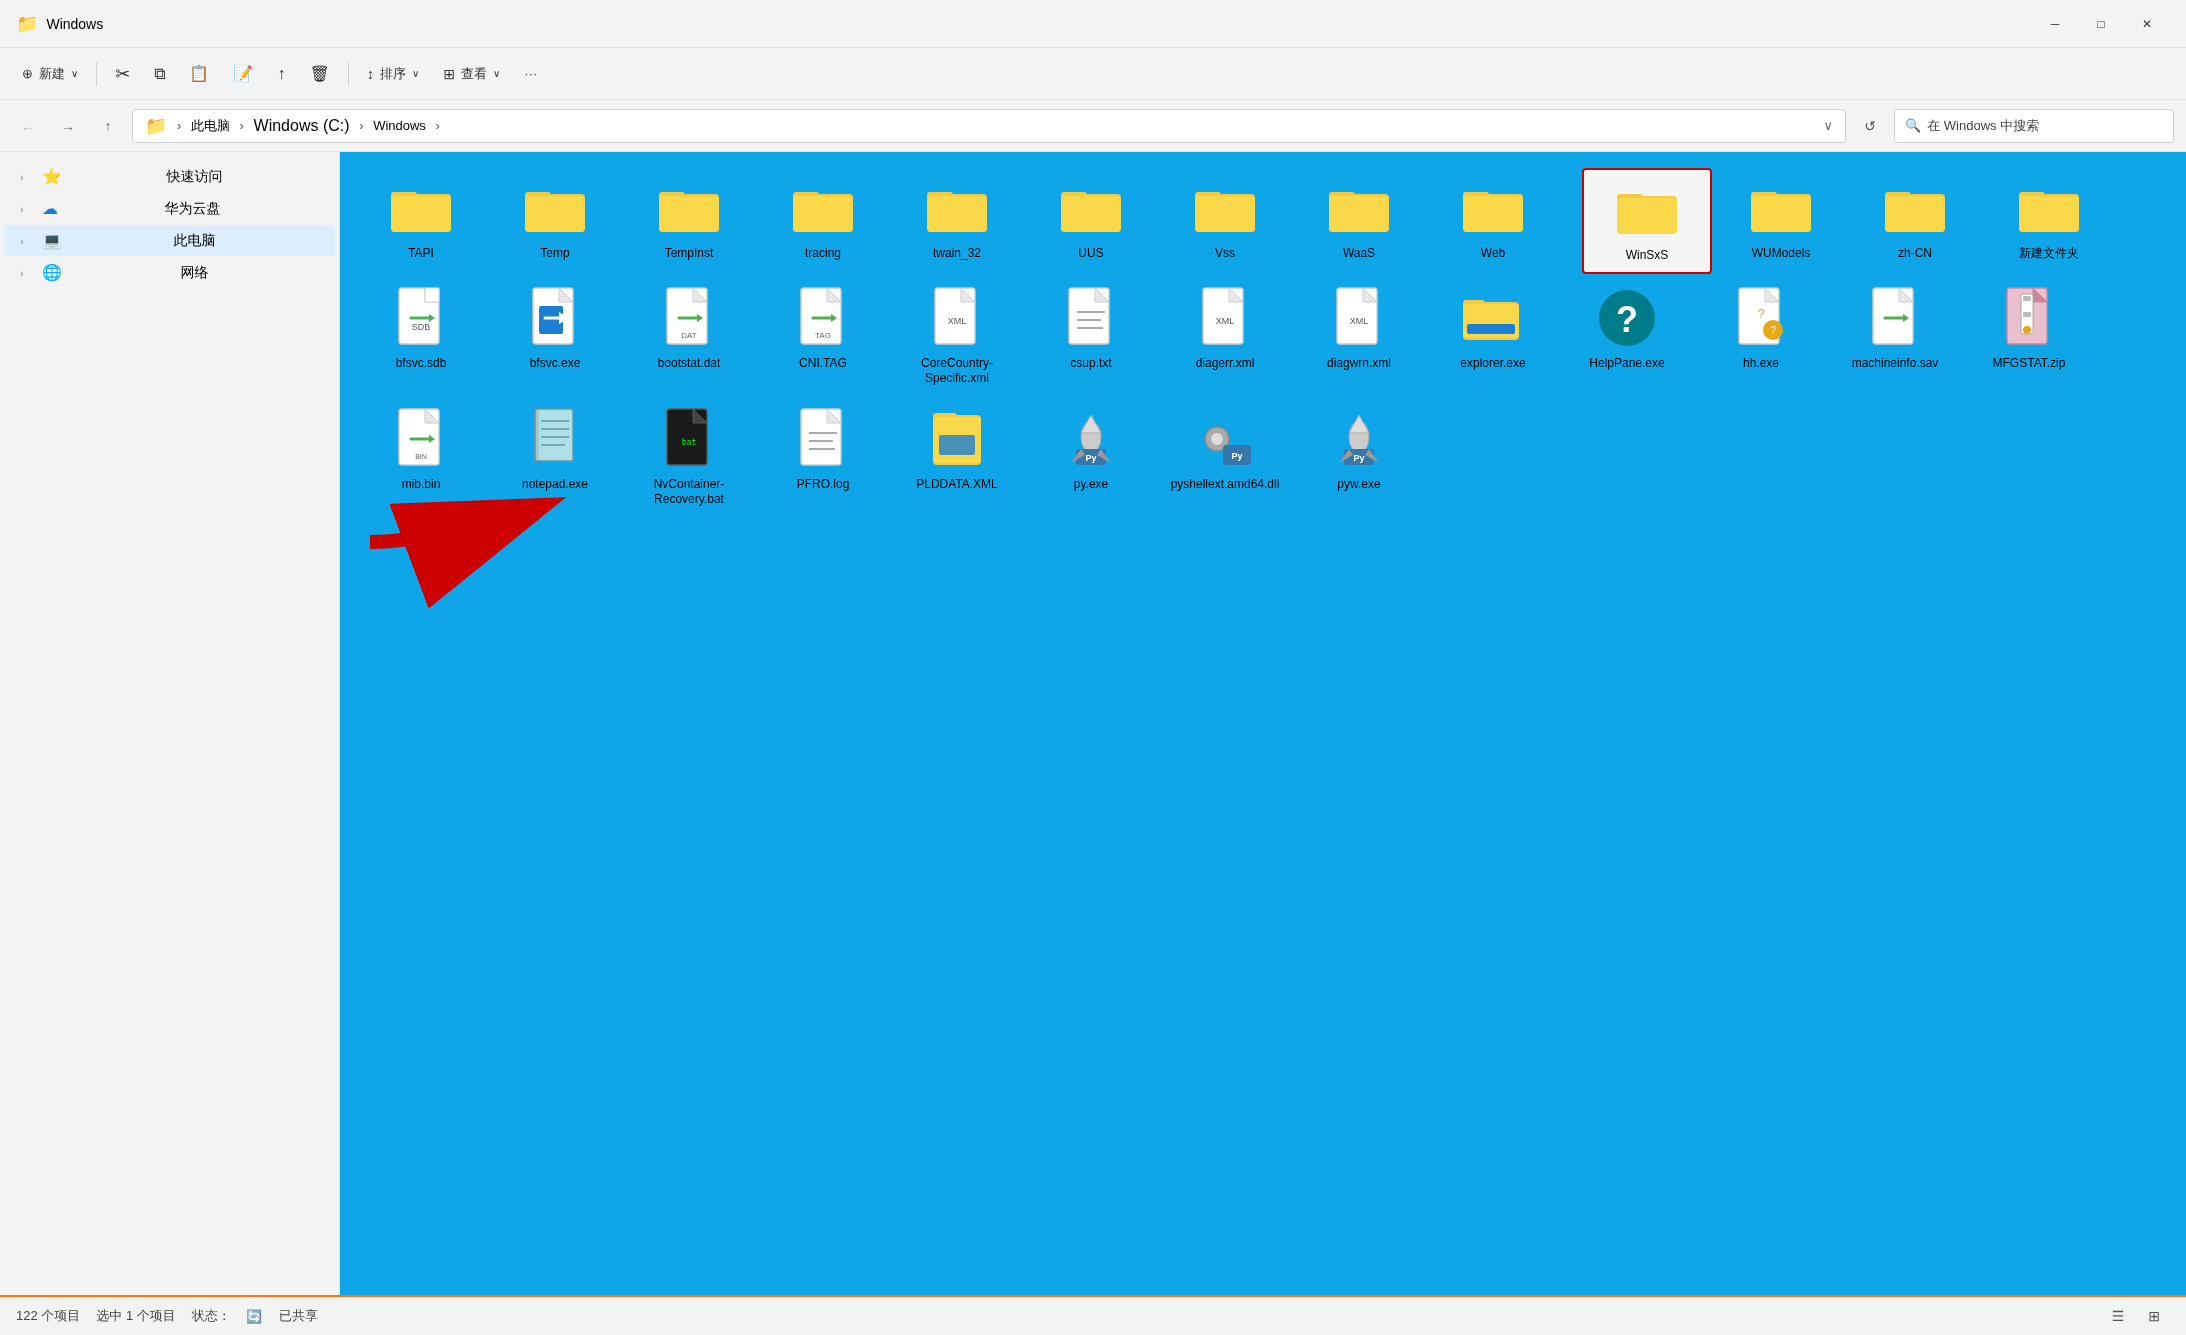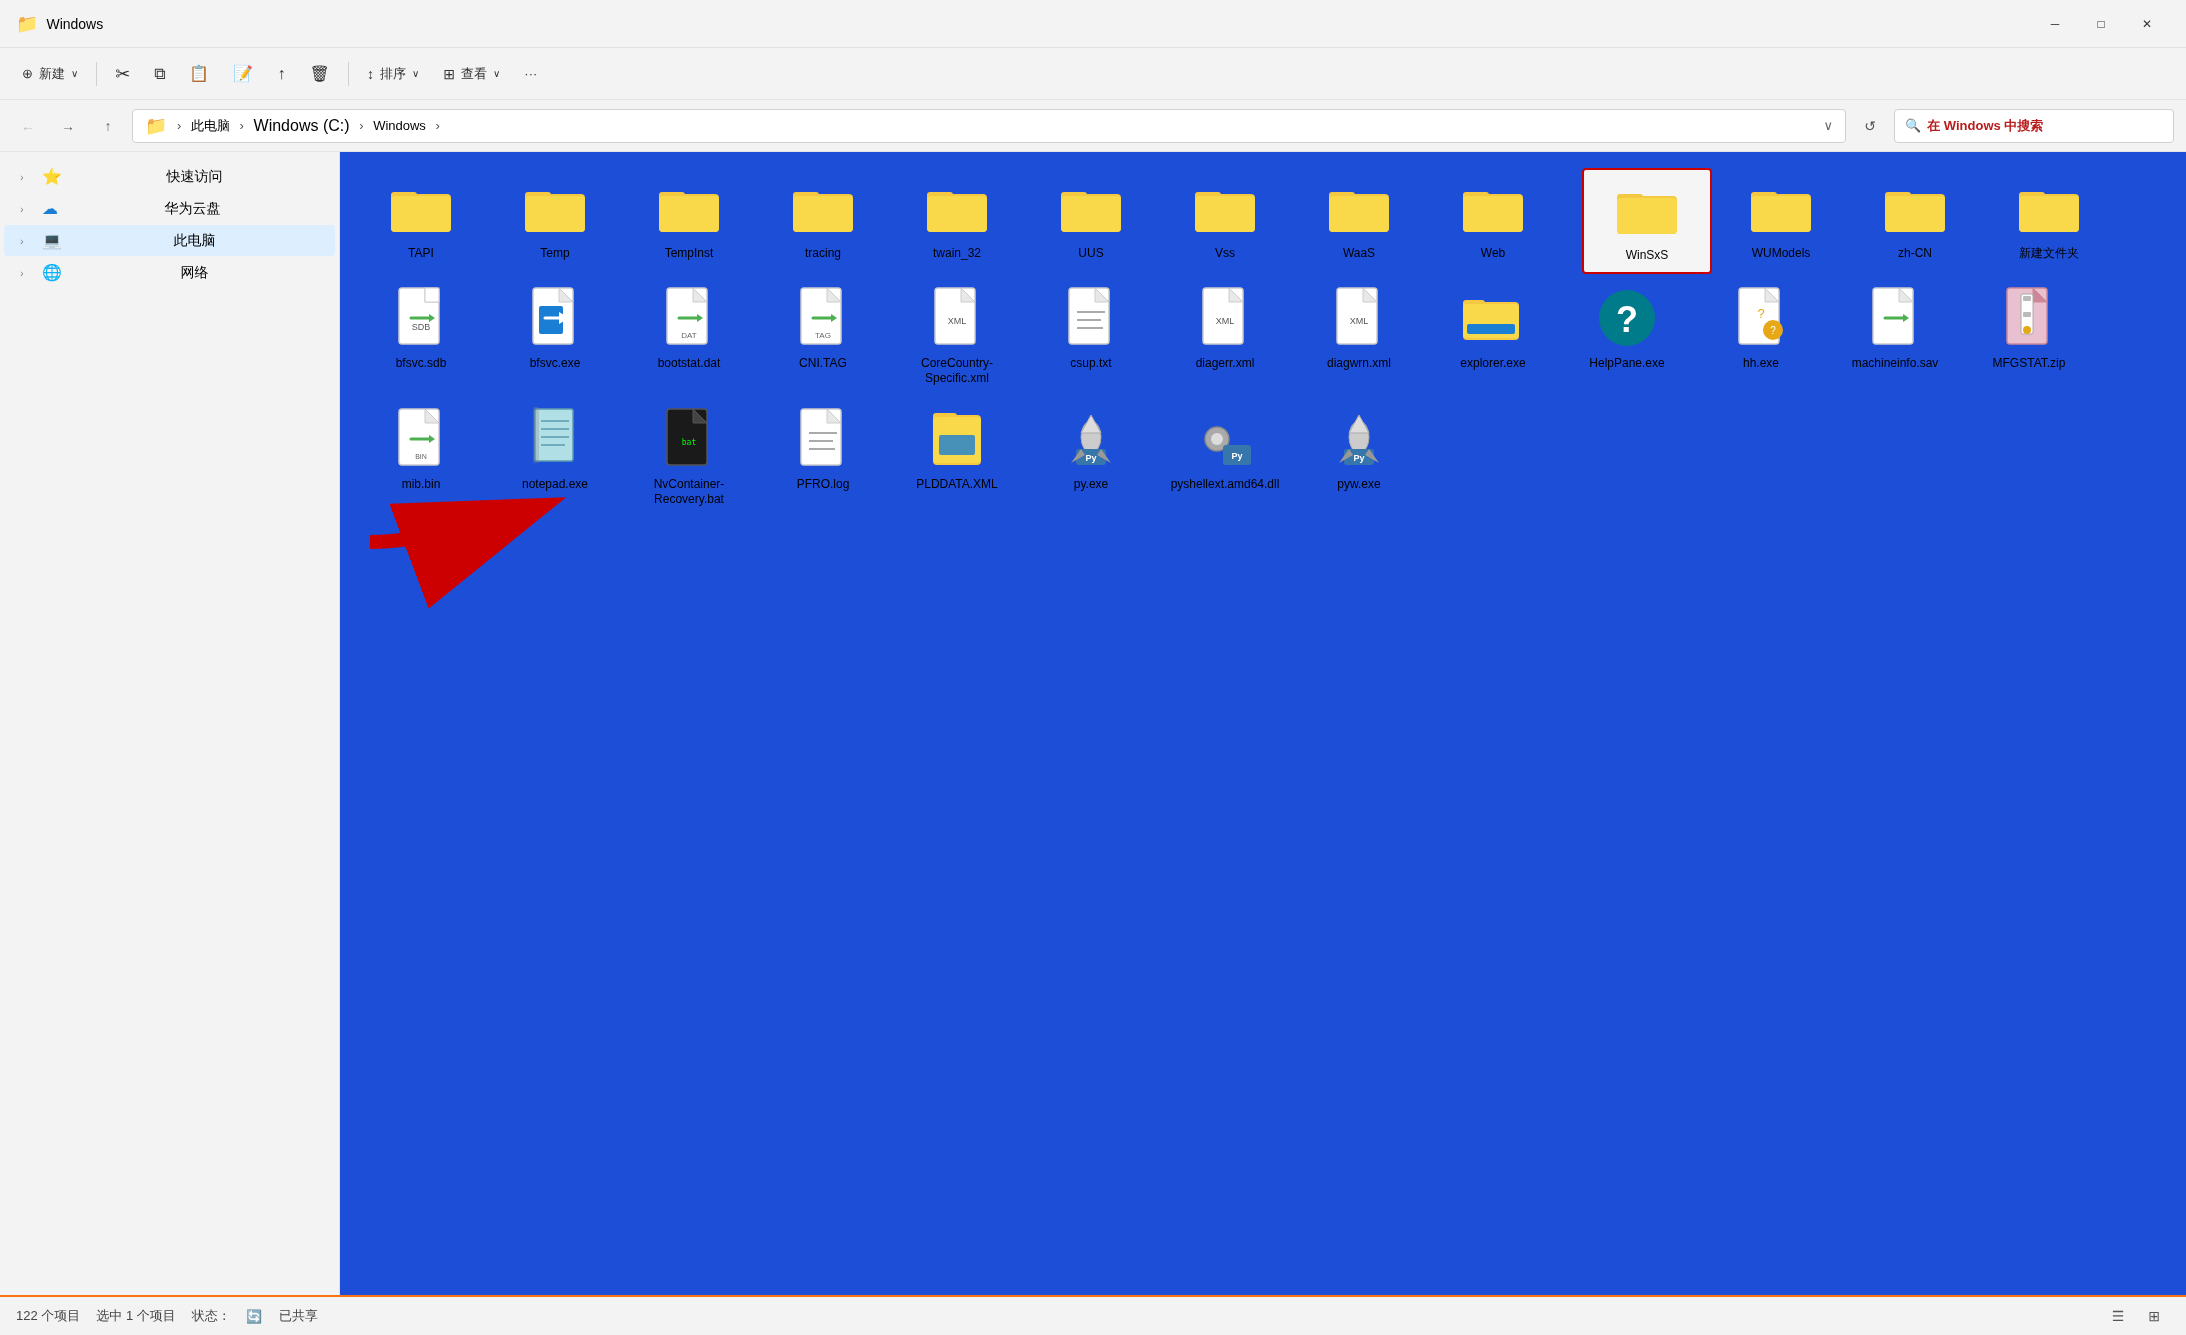--- a/index.html
+++ b/index.html
@@ -113,21 +113,21 @@
       font-size: 14px;
     }
     .sidebar-item.active { background: #ddeeff; }
     .sidebar-item .expand-icon { color: #888; font-size: 11px; width: 14px; }
     .sidebar-item .item-icon { font-size: 16px; }
     .sidebar-item .item-label { flex: 1; text-align: center; }
 
     
     .content {
       flex: 1;
-      background: #1d4ed8;
+      background: #0ea5e9;
       padding: 16px;
       overflow-y: auto;
       display: flex;
       flex-direction: column;
       gap: 8px;
     }
     .files-grid {
       display: flex;
       flex-wrap: wrap;
       gap: 4px;
@@ -247,21 +247,21 @@
       <span style="color:#555; font-size:13px;">&nbsp;›&nbsp;</span>
       <span style="font-size:16px;">Windows (C:)</span>
       <span style="color:#555; font-size:13px;">&nbsp;›&nbsp;</span>
       <span style="font-size:13px;">Windows</span>
       <span style="color:#555; font-size:13px;">&nbsp;›&nbsp;</span>
       <span style="margin-left:auto; color:#666;">∨</span>
     </div>
     <button class="refresh-btn">↺</button>
     <div class="search-box">
       <span>🔍</span>
-      <span style="color:#b91c1c;font-weight:bold;">在 Windows 中搜索</span>
+      <span style="color:#404040;">在 Windows 中搜索</span>
     </div>
   </div>
 
   <div class="main-layout" style="height: calc(1335px - 48px - 52px - 52px - 40px);">
 
     <div class="sidebar">
       <div class="sidebar-item">
         <span class="expand-icon">›</span>
         <span class="item-icon">⭐</span>
         <span class="item-label">快速访问</span>

